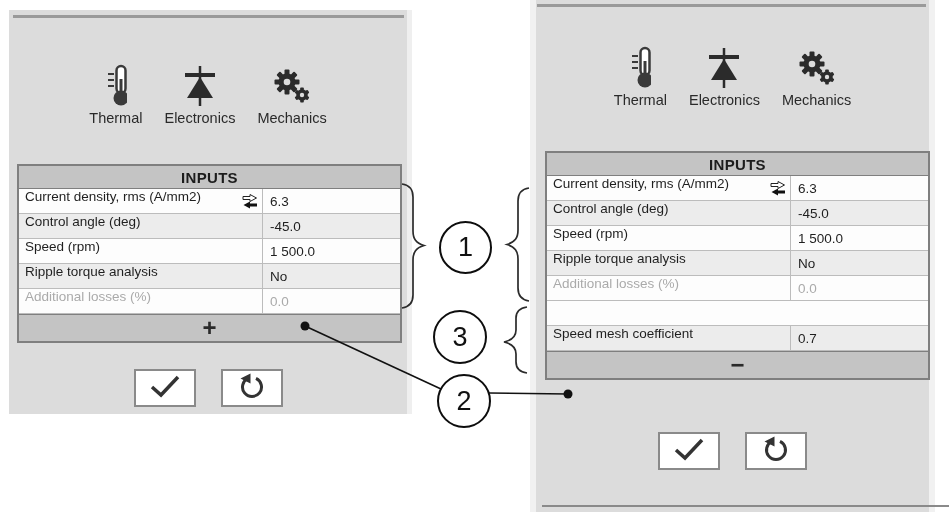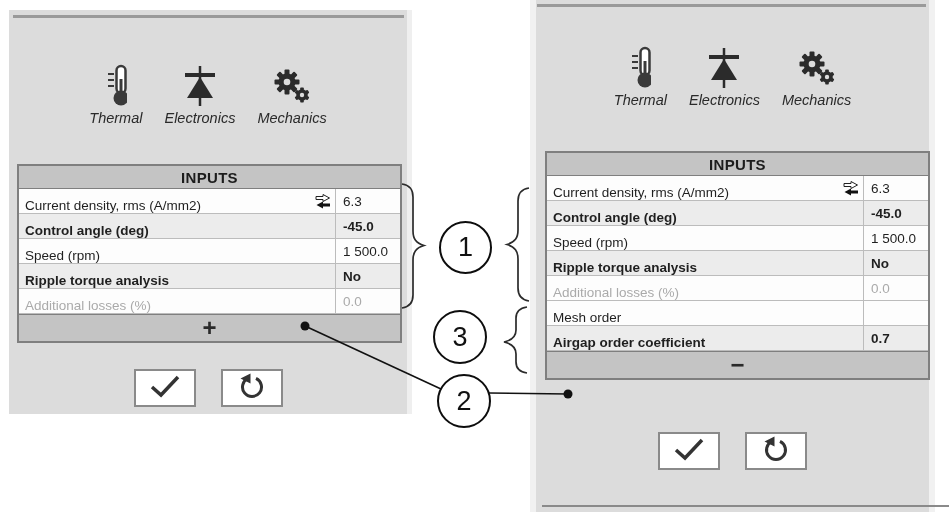--- a/index.html
+++ b/index.html
@@ -13,33 +13,33 @@
   #panel-left  .topline { left:4px; top:5px;  width:391px; }
   #panel-right .topline { left:1px; top:4px;  width:389px; }
   #bottomline-right { position:absolute; left:542px; top:505px; width:407px; height:2px;
                       background:#8a8a8a; z-index:4; }
 
   .toolbar { position:absolute; left:0; right:0; display:flex; justify-content:center; gap:22px; }
   #panel-left  .toolbar { top:52px; }
   #panel-right .toolbar { top:44px; }
   .tool { display:flex; flex-direction:column; align-items:center; cursor:default; }
   .tool .glyph { height:44px; display:flex; align-items:flex-end; justify-content:center; }
-  .tool .tlabel { font-size:14.5px; color:#2a2a2a; margin-top:4px;font-style:italic; }
+  .tool .tlabel { font-size:14.5px; color:#2a2a2a; margin-top:4px; }
 
   .inputs-table { position:absolute; width:385px; border:2px solid #7f7f7f; background:#fdfdfd; }
   #panel-left  .inputs-table { left:8px; top:154px; }
   #panel-right .inputs-table { left:9px; top:151px; }
   .t-header { height:23px; background:#c4c4c4; border-bottom:1px solid #7f7f7f;
               display:flex; align-items:center; justify-content:center;
               font-size:15px; font-weight:600; color:#1c1c1c; letter-spacing:.3px; }
   .t-row { display:flex; height:25px; border-bottom:1px solid #bcbcbc; background:#fdfdfd;
            font-size:13.5px; color:#1f1f1f; }
-  .t-row.alt { background:#ececec;font-weight:bold; }
+  .t-row.alt { background:#ececec; }
   .t-row:last-of-type { border-bottom:none; }
-  .cell-label { position:relative; width:317px; display:flex; align-items:flex-end;
+  .cell-label { position:relative; width:244px; display:flex; align-items:flex-start;
                 padding-left:6px; border-right:1px solid #bcbcbc; }
   .cell-value { flex:1; display:flex; align-items:center; padding-left:7px; }
   .t-row.disabled .cell-label, .t-row.disabled .cell-value,
   .val-disabled .cell-value { color:#aaaaaa; }
   .swap { position:absolute; right:4px; top:5px; }
   .t-footer { height:27px; background:#c4c4c4; border-top:1px solid #7f7f7f;
               display:flex; align-items:center; justify-content:center;
               font-size:24px; font-weight:700; color:#2a2a2a; line-height:20px; cursor:pointer; }
 
   .btn-row { position:absolute; left:0; right:0; display:flex; justify-content:center; gap:25px; }
@@ -256,24 +256,23 @@
     </div>
     <div class="t-row alt">
       <div class="cell-label">Ripple torque analysis</div>
       <div class="cell-value">No</div>
     </div>
     <div class="t-row disabled">
       <div class="cell-label">Additional losses (%)</div>
       <div class="cell-value">0.0</div>
     </div>
     <div class="t-row">
-      <div class="cell-label">Mesh order</div>
-    </div>
-    <div class="t-row alt">
-      <div class="cell-label">Airgap order coefficient</div>
+    </div>
+    <div class="t-row alt">
+      <div class="cell-label">Speed mesh coefficient</div>
       <div class="cell-value">0.7</div>
     </div>
     <div class="t-footer">−</div>
   </div>
 
   <div class="btn-row">
     <div class="sq-btn">
       <span>
         <svg width="34" height="26" viewBox="0 0 34 26">
           <polyline points="4,14 13,22 30,4" fill="none" stroke="#333" stroke-width="3.5"></polyline>

